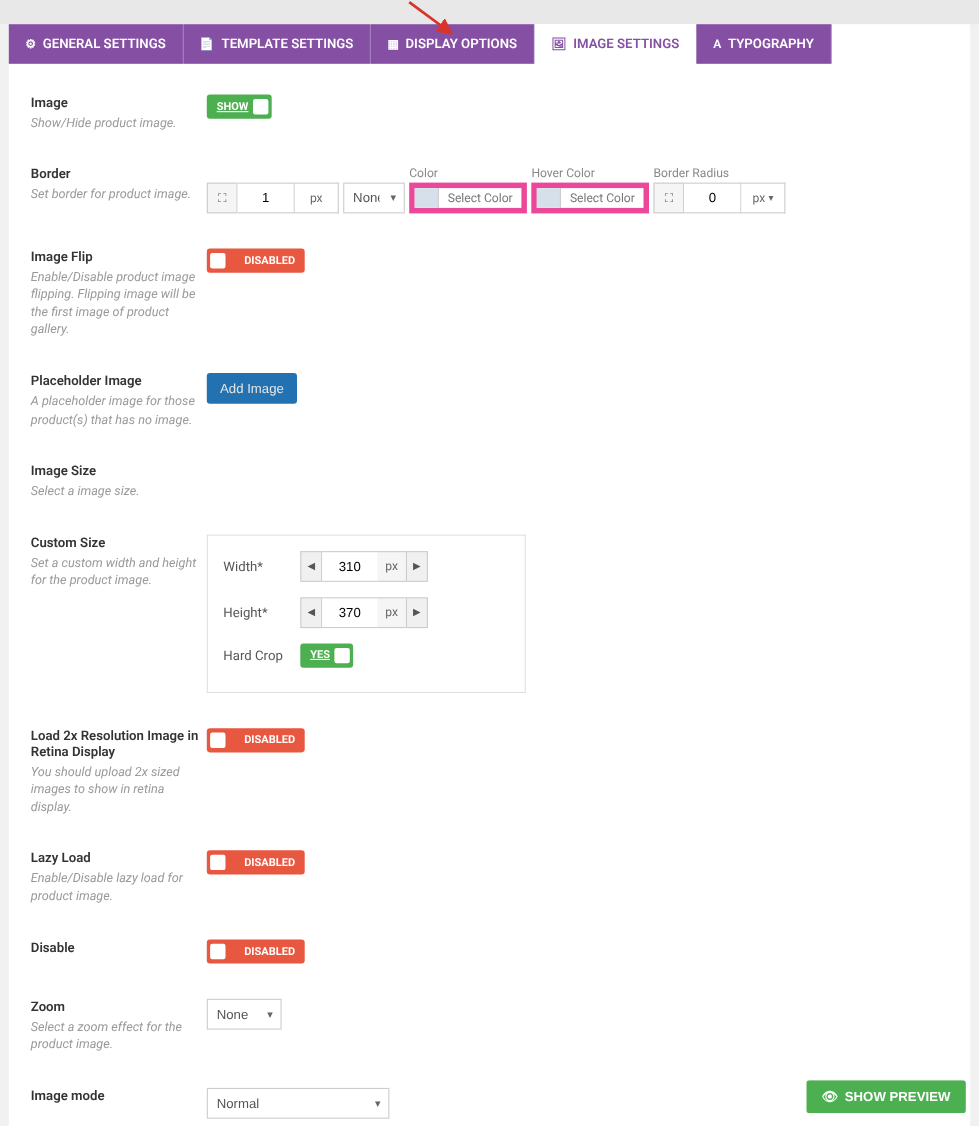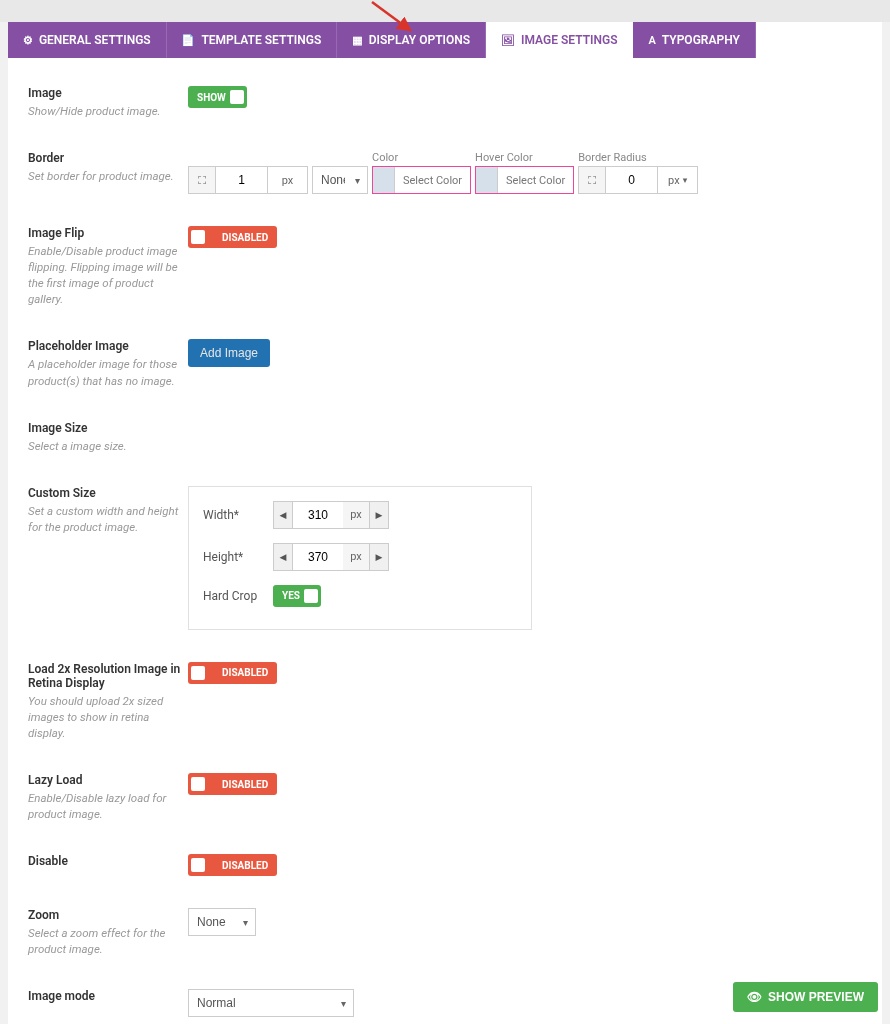--- a/index.html
+++ b/index.html
@@ -16,47 +16,47 @@
 
 .content { padding: 18px 0 30px 0; }
 
 .field-row { display: flex; align-items: flex-start; padding: 10px 20px 22px 20px; }
 .field-label-col { width: 160px; flex-shrink: 0; }
 .field-label { font-weight: 600; color: #333; font-size: 12px; display: block; margin-bottom: 3px; }
 .field-help { color: #999; font-style: italic; font-size: 11.5px; line-height: 1.4; display: block; }
 .field-ctrl { flex: 1; display: flex; align-items: center; flex-wrap: wrap; gap: 4px; }
 
 .toggle { display: inline-flex; align-items: center; border-radius: 3px; height: 22px; padding: 0 3px; font-size: 10px; font-weight: 700; color: #fff; cursor: pointer; }
-.toggle-on { background: #4caf50; }
+.toggle-on { background: #4caf50; text-decoration: underline; }
 .toggle-off { background: #e8573f; }
 .toggle-knob { width: 14px; height: 14px; background: #fff; border-radius: 2px; }
 .toggle-on .tg-text { padding: 0 4px 0 6px; }
 .toggle-off .tg-text { padding: 0 6px 0 17px; }
 
 .mini-label { display: block; font-size: 11px; color: #888; margin-bottom: 2px; }
 .border-group { display: flex; align-items: flex-end; gap: 4px; }
 .input-group { display: flex; }
 .ig-btn { width: 28px; height: 28px; border: 1px solid #ccc; background: #f5f5f5; display: flex; align-items: center; justify-content: center; cursor: pointer; font-size: 11px; color: #666; }
 .ig-input { width: 52px; height: 28px; border: 1px solid #ccc; text-align: center; font-size: 12px; }
 .ig-input:not(:first-child) { border-left: none; }
 .ig-btn:not(:first-child) { border-left: none; }
 .unit-sel { width: 40px; height: 28px; border: 1px solid #ccc; border-left: none; display: flex; align-items: center; justify-content: center; font-size: 11px; color: #666; background: #fff; }
 .unit-sel.caret::after { content: "▾"; margin-left: 3px; font-size: 9px; }
 
 .sel { height: 28px; border: 1px solid #ccc; padding: 0 22px 0 8px; font-size: 12px; color: #555; background: #fff; appearance: none; position: relative; }
 .sel-wrap { position: relative; display: inline-block; }
 .sel-wrap::after { content: "▾"; position: absolute; right: 8px; top: 50%; transform: translateY(-50%); font-size: 10px; color: #666; pointer-events: none; }
 
-.color-btn { height: 28px; border: 1px solid #ec4899; display: flex; align-items: center; cursor: pointer; }
+.color-btn { height: 28px; border: 5px solid #ec4899; display: flex; align-items: center; cursor: pointer; }
 .color-swatch { width: 22px; height: 100%; background: #d6e0ea; border-right: 1px solid #ccc; }
 .color-text { padding: 0 8px; font-size: 11px; color: #777; }
 
 .btn-blue { background: #2271b1; color: #e5e5e5; border: none; border-radius: 3px; padding: 7px 12px; font-size: 12px; cursor: pointer; }
 
-.box { border: 1px solid #e0e0e0; padding: 14px 14px 8px 14px; width: 344px; }
+.box { border: 1px solid #e0e0e0; padding: 14px 14px 8px 14px; width: 290px; }
 .box-row { display: flex; align-items: center; margin-bottom: 14px; }
 .box-label { width: 70px; font-size: 12px; color: #555; }
 
 .stepper { display: flex; }
 .step-btn { width: 20px; height: 28px; border: 1px solid #ccc; background: #f0f0f0; display: flex; align-items: center; justify-content: center; font-size: 9px; color: #555; cursor: pointer; }
 .step-input { width: 50px; height: 28px; border: 1px solid #ccc; border-left: none; border-right: none; text-align: center; font-size: 12px; }
 .step-unit { width: 26px; height: 28px; border: 1px solid #ccc; border-left: none; border-right: none; display: flex; align-items: center; justify-content: center; font-size: 11px; color: #666; background: #f5f5f5; }
 
 .preview-btn { position: fixed; right: 12px; bottom: 12px; background: #4caf50; color: #fff; border: none; border-radius: 3px; padding: 8px 14px; font-size: 12px; font-weight: 600; cursor: pointer; display: flex; align-items: center; gap: 6px; }
 

